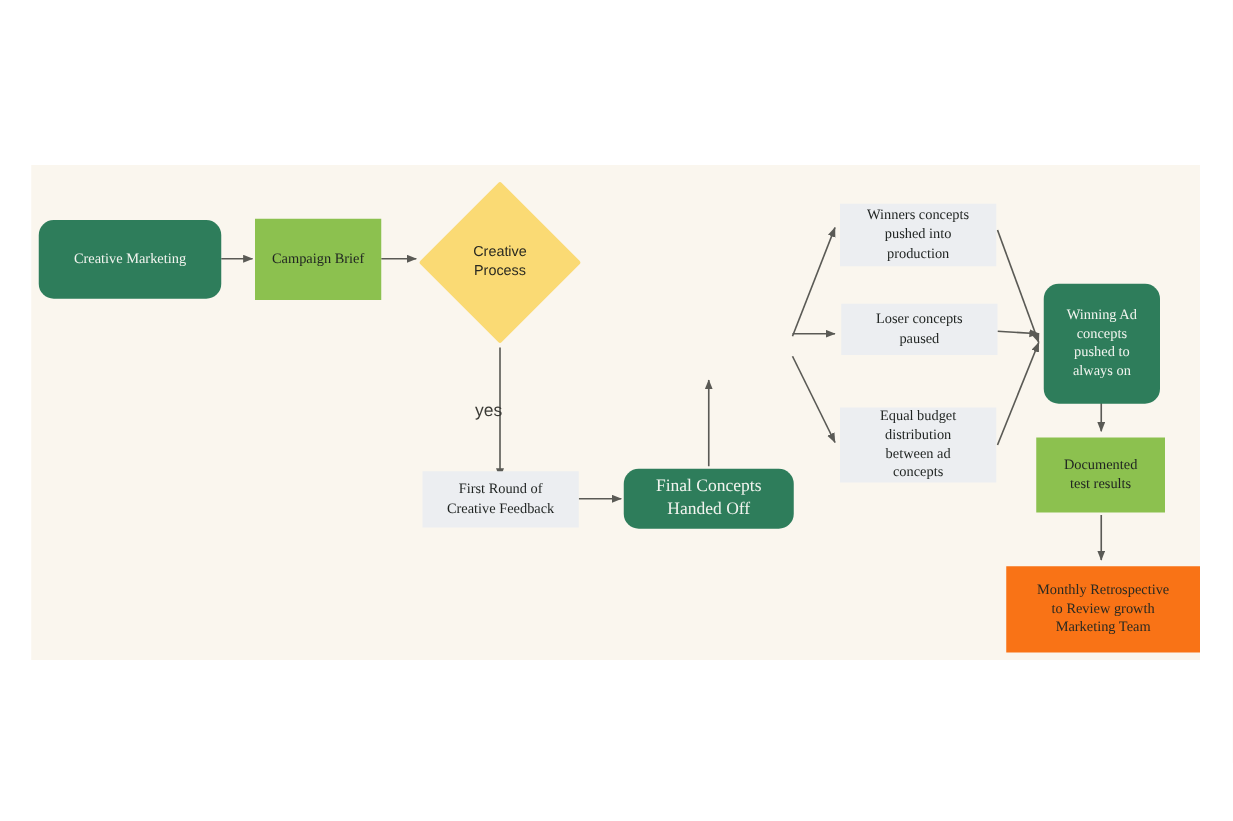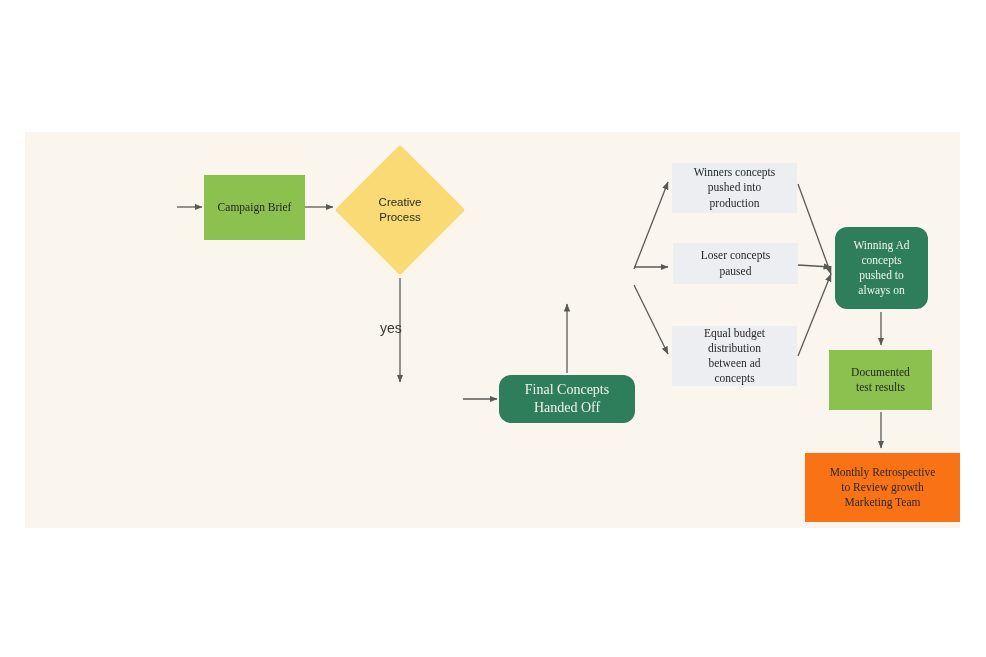--- a/index.html
+++ b/index.html
@@ -116,45 +116,48 @@
       <path d="M773,133 L806,135"></path>
 
       <path d="M773,224 L806,142"></path>
 
       <path d="M856,180 L856,213"></path>
 
       <path d="M856,280 L856,316"></path>
     </g>
   </svg>
 
+  <div class="node n-dark" style="left:6px; top:44px; width:146px; height:63px; font-size:11.5px;">Creative Marketing</div>
 
   <div class="node n-lgreen" style="left:179px; top:43px; width:101px; height:65px; font-size:11.5px;">Campaign Brief</div>
 
   <div class="diamond" style="left:329px; top:32px; width:92px; height:92px;"></div>
   <div class="diamond-label" style="left:310px; top:48px; width:130px; height:60px; font-size:11.5px;">Creative
 Process</div>
 
+  <div class="node n-gray" style="left:313px; top:245px; width:125px; height:45px; font-size:11.5px;">First Round of
+Creative Feedback</div>
 
   <div class="node n-dark" style="left:474px; top:243px; width:136px; height:48px; font-size:14px;">Final Concepts
 Handed Off</div>
 
 
   <div class="node n-gray" style="left:647px; top:31px; width:125px; height:50px; font-size:11.5px;">Winners concepts
 pushed into
 production</div>
 
   <div class="node n-gray" style="left:648px; top:111px; width:125px; height:41px; font-size:11.5px;">Loser concepts
 paused</div>
 
   <div class="node n-gray" style="left:647px; top:194px; width:125px; height:60px; font-size:11.5px;">Equal budget
 distribution
 between ad
 concepts</div>
 
-  <div class="node n-dark" style="left:810px; top:95px; width:93px; height:82px; font-size:11.5px;">Winning Ad
+  <div class="node n-dark" style="left:810px; top:95px; width:93px; height:96px; font-size:11.5px;">Winning Ad
 concepts
 pushed to
 always on</div>
 
   <div class="node n-lgreen" style="left:804px; top:218px; width:103px; height:60px; font-size:11.5px;">Documented
 test results</div>
 
   <div class="node n-yellow" style="left:780px; top:321px; width:155px; height:69px; font-size:11.5px;">Monthly Retrospective
 to Review growth
 Marketing Team</div>

